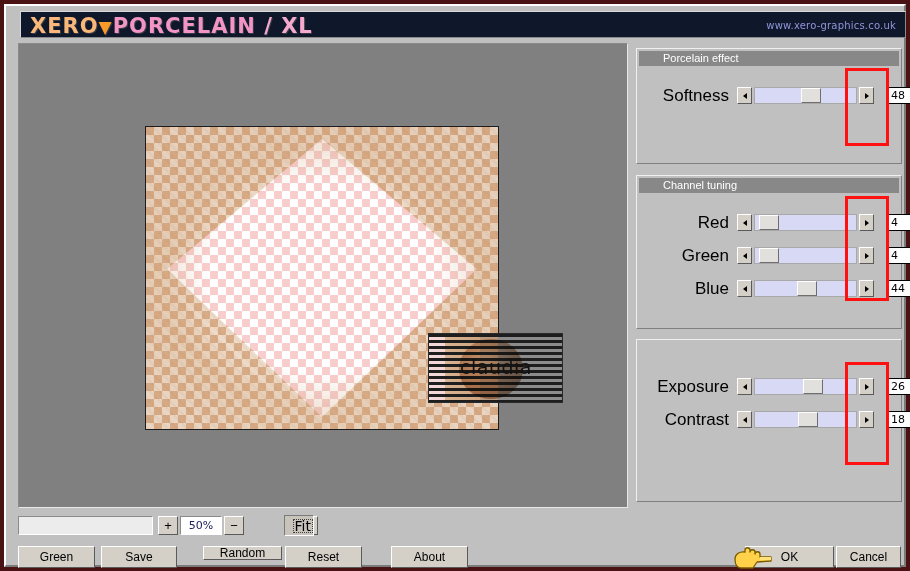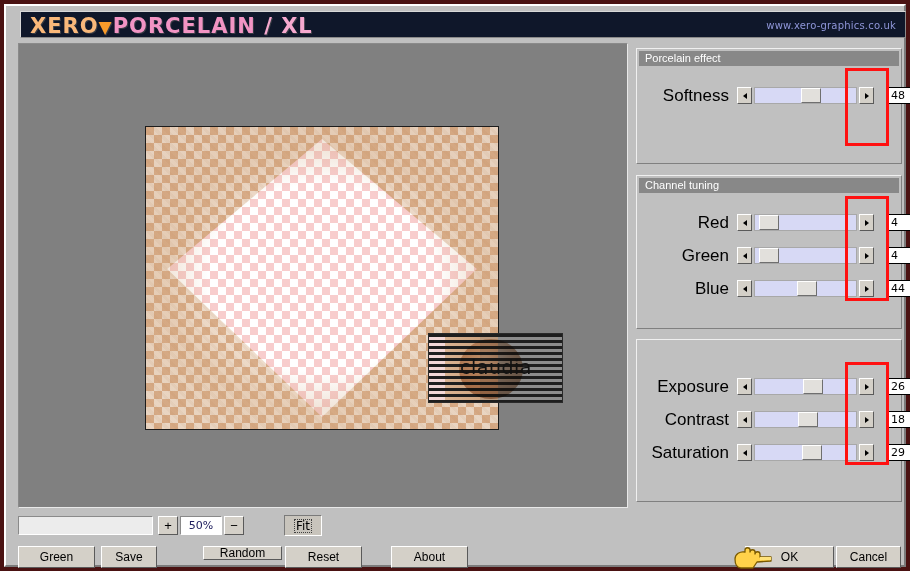--- a/index.html
+++ b/index.html
@@ -180,34 +180,35 @@
     border-left: 1px solid #8a8a8a;
     border-right: 1px solid #ffffff;
     border-bottom: 1px solid #ffffff;
     display: flex; align-items: center; justify-content: center;
     font-size: 11px; color: #202060;
     font-family: "DejaVu Sans", sans-serif;
   }
   #zoom-minus  { left: 216px; top: 508px; width: 20px; height: 19px; font-size: 13px; }
   #zoom-11     { left: 240px; top: 508px; width: 26px; height: 19px; font-size: 11px; margin-left: 44px; }
   #zoom-fit    {
-    left: 276px; top: 507px; width: 38px; height: 21px; font-size: 12px;
+    left: 276px; top: 507px; width: 30px; height: 21px; font-size: 14px;
     background: #c8c4bc;
     border-top: 1px solid #7a7a7a;
     border-left: 1px solid #7a7a7a;
     border-right: 1px solid #ffffff;
     border-bottom: 1px solid #ffffff;
+    justify-content: flex-end;
   }
   #zoom-fit span {
     display:block; border: 1px dotted #404040; padding: 0 1px; line-height: 12px;
     font-family: "DejaVu Sans", sans-serif;
   }
 
   #btn-load   { left: 10px;  top: 538px; width: 77px; height: 22px; }
-  #btn-save   { left: 93px;  top: 538px; width: 56px; height: 22px; }
+  #btn-save   { left: 93px;  top: 538px; width: 76px; height: 22px; }
   #btn-random { left: 195px; top: 538px; width: 79px; height: 14px; }
   #btn-reset  { left: 277px; top: 538px; width: 77px; height: 22px; }
   #btn-about  { left: 383px; top: 538px; width: 77px; height: 22px; }
   #btn-ok     { left: 737px; top: 538px; width: 89px; height: 22px; }
   #btn-cancel { left: 828px; top: 538px; width: 65px; height: 22px; }
 
   
   #hand-cursor {
     position: absolute;
     left: 725px; top: 536px;
@@ -226,21 +227,21 @@
     border-bottom: 1px solid #808080;
   }
   .group-title {
     position: absolute;
     left: 2px; top: 2px; right: 2px;
     height: 15px;
     background: #888888;
     color: #ffffff;
     font-size: 11px;
     line-height: 15px;
-    padding-left: 6px;
+    padding-left: 24px;
     font-family: "Liberation Sans", sans-serif;
   }
   #grp-porcelain   { left: 628px; top: 40px;  width: 266px; height: 116px; }
   #grp-channel     { left: 628px; top: 167px; width: 266px; height: 154px; }
   #grp-compensation{ left: 628px; top: 331px; width: 266px; height: 163px; }
 
   .row { position: absolute; left: 0; width: 100%; height: 18px; }
   .row-label {
     position: absolute; left: 10px; top: 1px;
     width: 82px; height: 16px;
@@ -462,36 +463,20 @@
             <div class="sl-track">
               <div class="sl-thumb" style="left:43%"></div>
             </div>
             <div class="sl-arrow right">
                 <i></i>
               </div>
           </div>
 
           <div class="valbox">18</div>
         </div>
-        <div class="row" style="top:104px">
-          <div class="row-label">Saturation</div>
-          <div class="slider">
-            <div class="sl-arrow left">
-                <i></i>
-              </div>
-            <div class="sl-track">
-              <div class="sl-thumb" style="left:47%"></div>
-            </div>
-            <div class="sl-arrow right">
-                <i></i>
-              </div>
-          </div>
-
-          <div class="valbox">29</div>
-        </div>
       </div>
 
     </div>
   </div>
 
   <div class="annot" id="annot-1"></div>
   <div class="annot" id="annot-2"></div>
   <div class="annot" id="annot-3"></div>
 </div>
 

